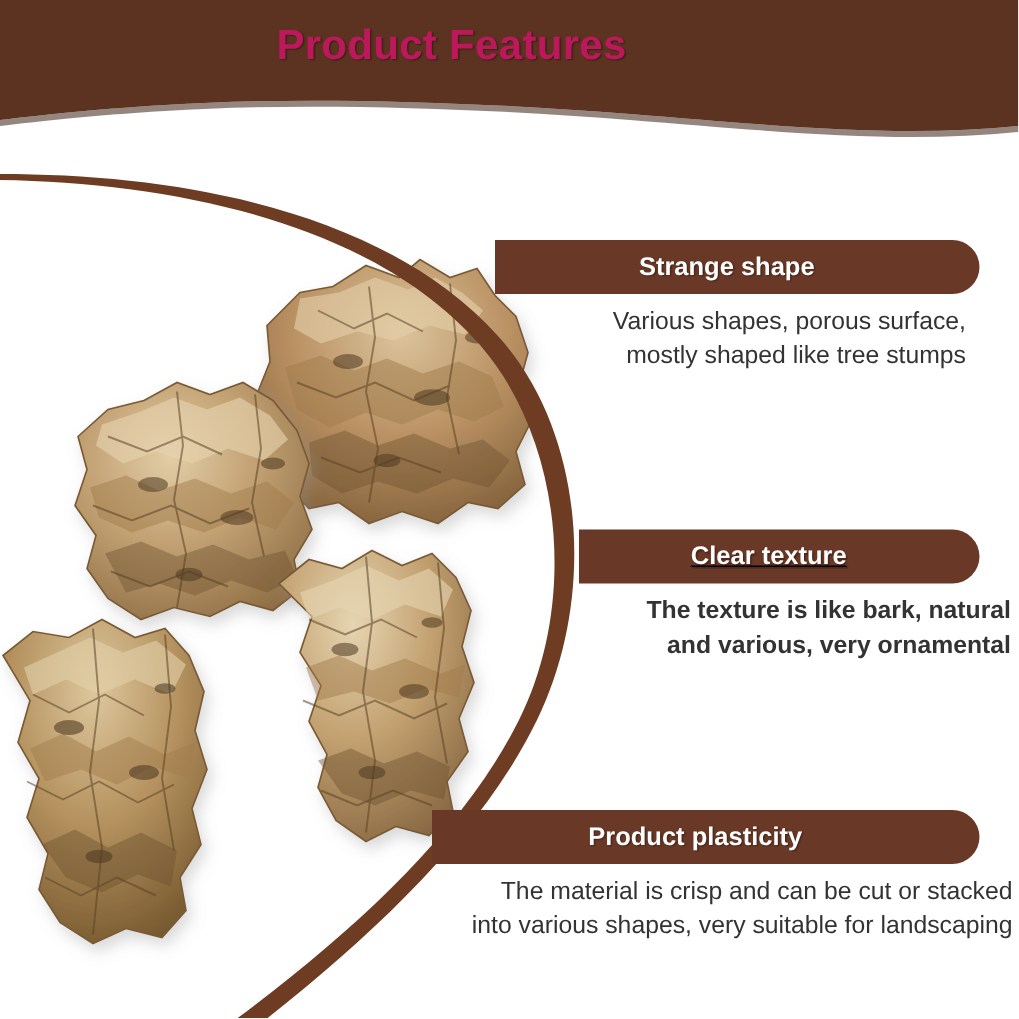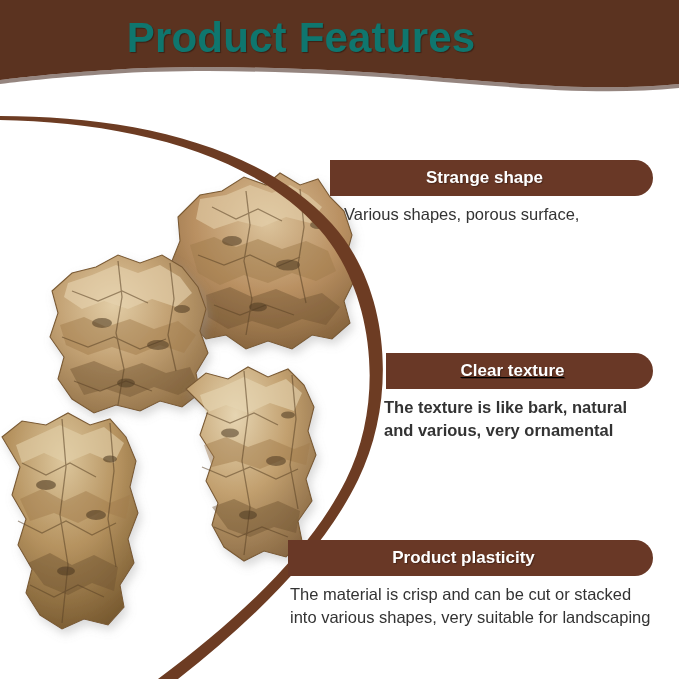--- a/index.html
+++ b/index.html
@@ -19,24 +19,24 @@
 
   
   .header-wrap{
     position:absolute;left:0;top:0;width:679px;height:95px;
     overflow:hidden;
   }
   .header-svg{position:absolute;left:0;top:0;}
   .header-title{
     position:absolute;left:0;top:14px;width:602px;
     text-align:center;
-    font-size:42px;
+    font-size:28px;
     font-weight:bold;
     letter-spacing:0.2px;
-    color:#0f766e;
+    color:#be185d;
     text-shadow:1px 1px 1px rgba(0,0,0,.35);
     z-index:4;
   }
 
   
   .photo-area{
     position:absolute;left:0;top:95px;width:400px;height:584px;
     overflow:hidden;
     z-index:1;
   }
@@ -59,21 +59,21 @@
     font-size:17px;
     font-weight:bold;
     text-shadow:1px 1px 1px rgba(0,0,0,.30);
     padding-right:14px;
   }
   .desc{
     margin-top:7px;
     color:#333333;
     font-size:16.5px;
     line-height:1.38;
-    text-align:left;
+    text-align:right;
   }
   .desc .line{display:block;white-space:nowrap;}
 
   
   #feature-1{left:330px;top:160px;width:349px;}
   #feature-1 .pill{width:323px;text-align:right;}
   #feature-1 .desc{width:300px;margin-left:14px;}
 
   #feature-2{left:386px;top:353px;width:293px;}
   #feature-2 .pill{width:267px;text-decoration:underline;}
@@ -237,20 +237,21 @@
              C398,398 390,288 332,224
              C258,142 124,116 0,116 Z" fill="#6d3c23"></path>
   </svg>
 
   <div class="feature" id="feature-1">
     <div class="pill">
       <span class="pill-label">Strange shape</span>
     </div>
     <div class="desc">
       <span class="line">Various shapes, porous surface,</span>
+      <span class="line">mostly shaped like tree stumps</span>
     </div>
   </div>
 
   <div class="feature" id="feature-2">
     <div class="pill">
       <span class="pill-label">Clear texture</span>
     </div>
     <div class="desc">
       <span class="line">The texture is like bark, natural</span>
       <span class="line">and various, very ornamental</span>

